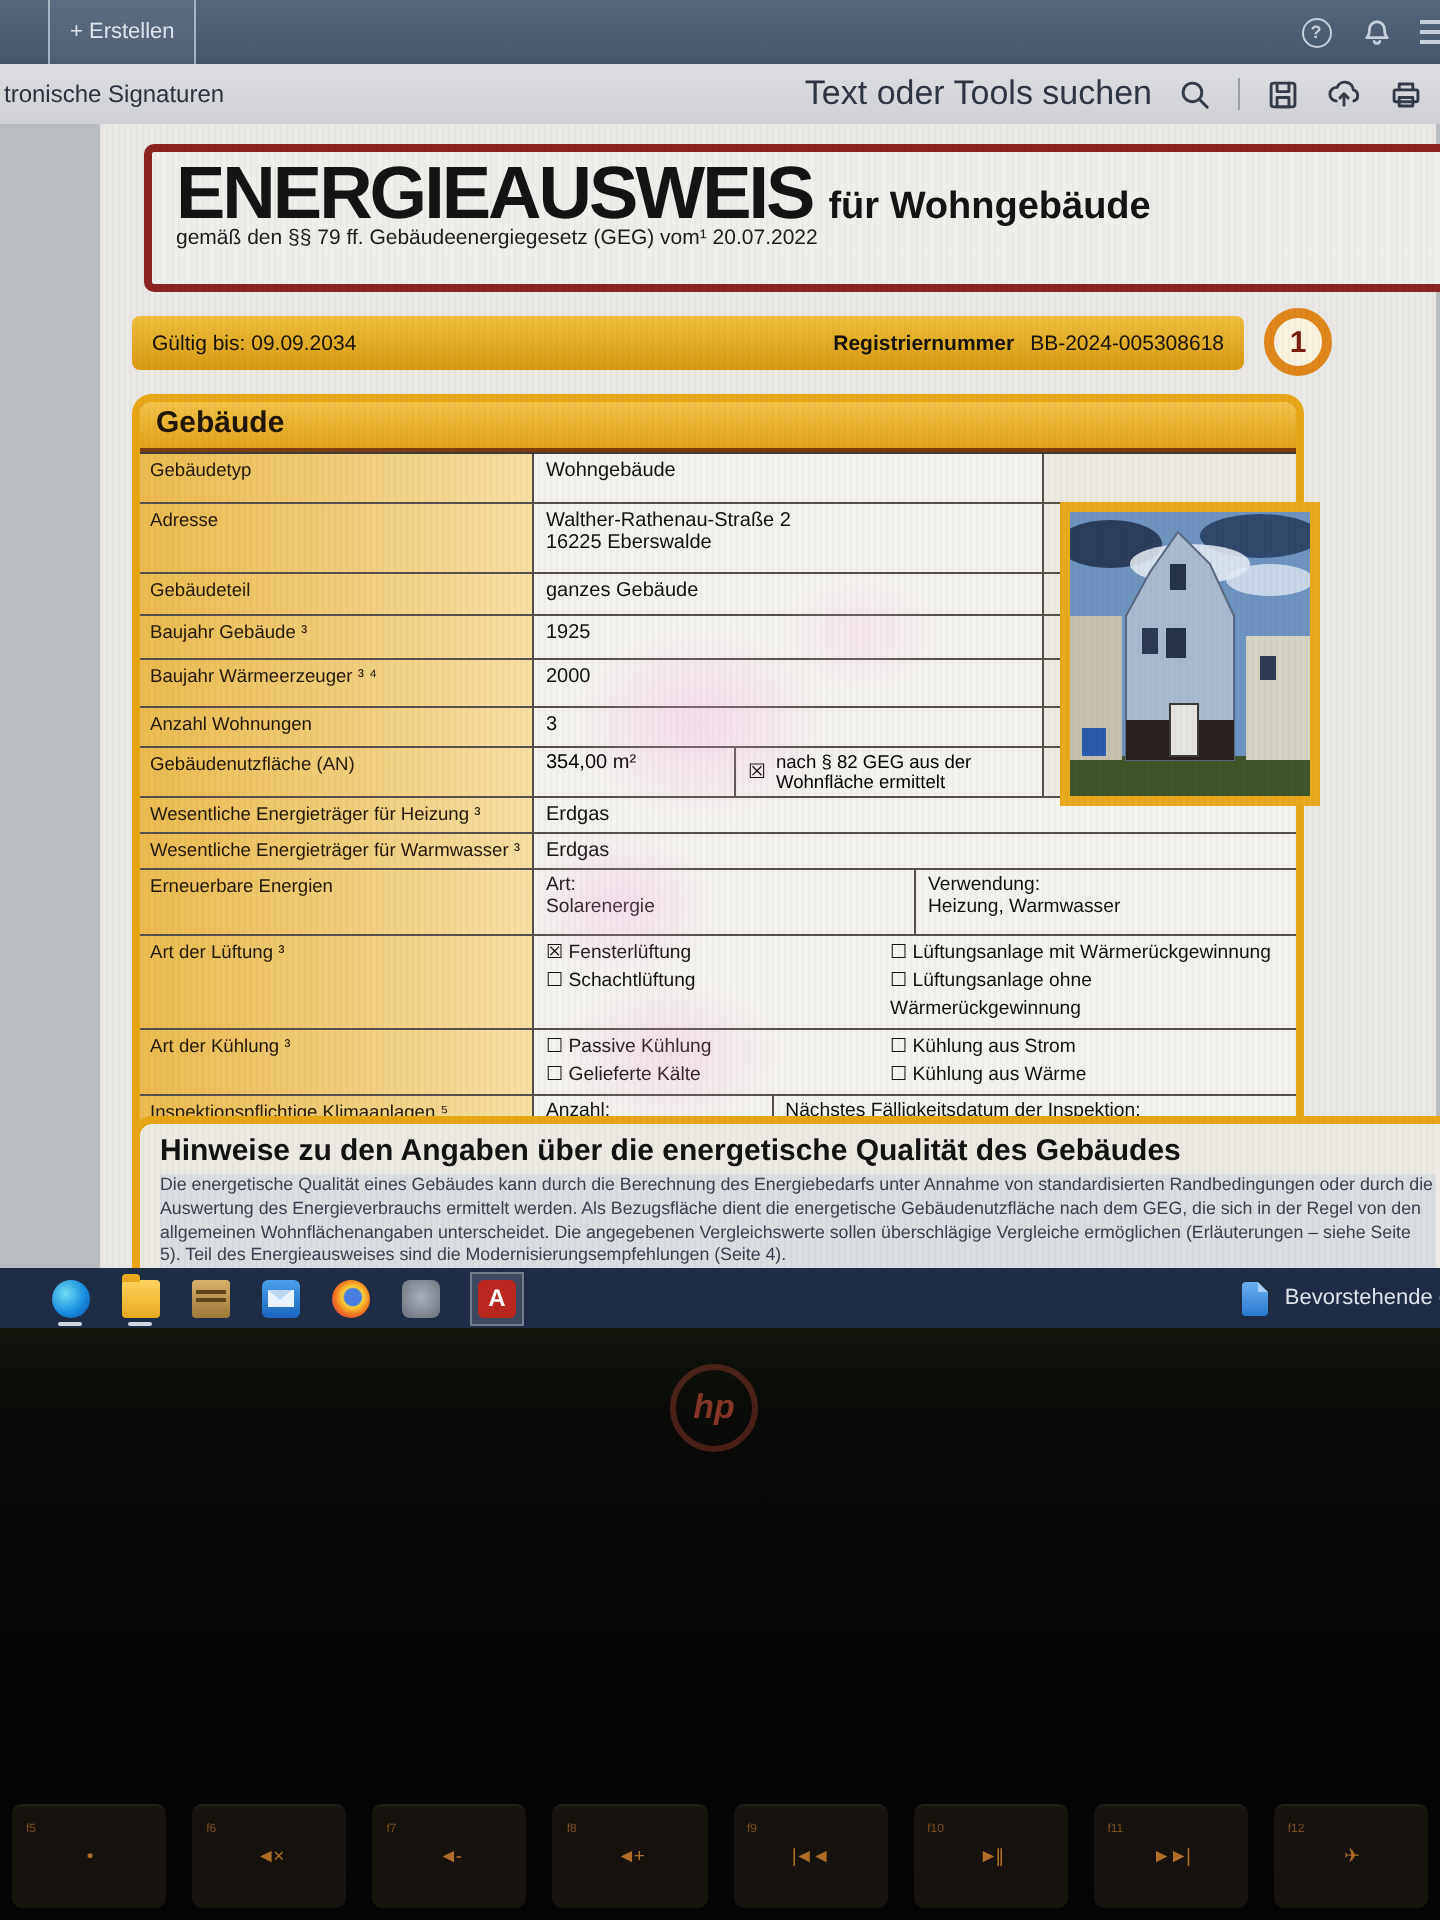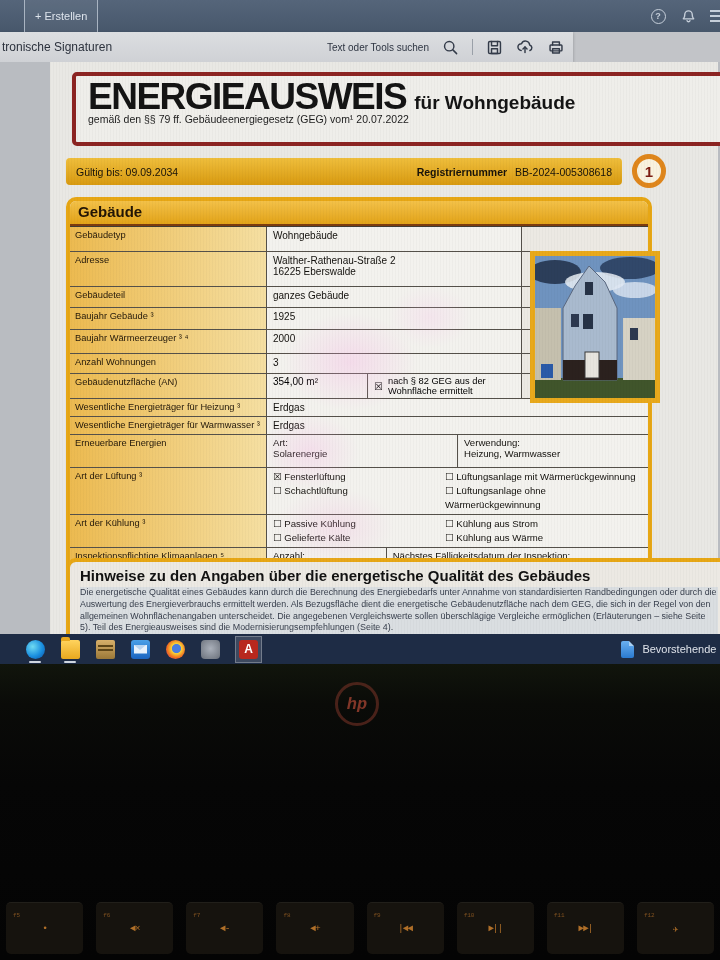--- a/index.html
+++ b/index.html
@@ -7,24 +7,24 @@
   .screen{position:absolute;left:0;top:0;width:720px;height:664px;background:#c2c4c8;overflow:hidden;}
   
   .topbar{position:absolute;left:0;top:0;width:720px;height:32px;background:linear-gradient(180deg,#55657a,#47576b);display:flex;align-items:center;}
   .create-btn{margin-left:24px;border:1.5px solid #a9b4c2;border-radius:4px;color:#dde4ec;font-size:11px;padding:18px 10px;background:rgba(255,255,255,.05);}
   .topbar-right{position:absolute;right:0;top:0;height:32px;display:flex;align-items:center;gap:14px;padding-right:4px;}
   .tb-ico{width:16px;height:16px;display:flex;align-items:center;justify-content:center;}
   .help-ring{width:13px;height:13px;border:1.5px solid #c6cfda;border-radius:50%;color:#c6cfda;font-size:9px;font-weight:bold;display:flex;align-items:center;justify-content:center;}
   .menu-bars{width:14px;height:12px;display:flex;flex-direction:column;justify-content:space-between;margin-right:-8px;}
   .menu-bars i{height:2px;background:#c6cfda;display:block;}
   
-  .toolbar2{position:absolute;left:0;top:32px;width:573px;height:30px;background:linear-gradient(180deg,#dcdee1,#cfd1d5);box-shadow:0 1px 3px rgba(0,0,0,.25);display:flex;align-items:center;}
+  .toolbar2{position:absolute;left:0;top:32px;width:720px;height:30px;background:linear-gradient(180deg,#dcdee1,#cfd1d5);box-shadow:0 1px 3px rgba(0,0,0,.25);display:flex;align-items:center;}
   .tab-label{margin-left:2px;font-size:12px;color:#2c323d;}
   .toolbar2-right{position:absolute;right:8px;top:0;height:30px;display:flex;align-items:center;gap:13px;}
-  .search-label{font-size:10px;color:#2e3542;}
+  .search-label{font-size:17px;color:#2e3542;}
   .divider{width:1px;height:16px;background:#9aa0a8;}
   
   .viewer{position:absolute;left:0;top:62px;width:720px;height:572px;background:#b9bcc1;}
   .page{position:absolute;left:50px;top:0;right:2px;bottom:0;background:#e9e8e4;}
   .reflection{position:absolute;inset:0;pointer-events:none;z-index:40;background:
     radial-gradient(95px 70px at 300px 300px,rgba(246,168,226,.30),transparent 70%),
     radial-gradient(70px 55px at 260px 390px,rgba(246,168,226,.26),transparent 70%),
     radial-gradient(60px 45px at 380px 255px,rgba(248,180,232,.20),transparent 70%),
     radial-gradient(85px 55px at 285px 465px,rgba(240,160,216,.22),transparent 70%),
     repeating-linear-gradient(90deg,rgba(0,0,0,.022) 0 1px,transparent 1px 3px);}
@@ -86,21 +86,21 @@
   .camera{border-radius:4px;background:radial-gradient(circle at 50% 45%,#aab0ba,#6a707a);}
   .acrobat-wrap{padding:3px;background:rgba(255,255,255,.14);outline:1px solid rgba(255,255,255,.38);}
   .acrobat{background:#b8281e;border-radius:3px;color:#fff;font-weight:bold;font-size:12px;display:flex;align-items:center;justify-content:center;}
   .underline-ind{position:absolute;left:3px;bottom:-4px;width:12px;height:2px;background:#cfd6e0;border-radius:1px;}
   .tb-note{position:absolute;right:-8px;top:0;height:30px;display:flex;align-items:center;gap:8px;padding-right:0;}
   .doc-ico{width:13px;height:17px;background:linear-gradient(180deg,#6ab0f0,#2a7ad0);border-radius:2px;position:relative;}
   .doc-ico:before{content:"";position:absolute;right:0;top:0;border-top:5px solid #1e2c45;border-left:5px solid #a8d0f4;}
   .note-text{color:#dfe3ea;font-size:11px;white-space:nowrap;}
   
   .laptop{position:absolute;left:0;top:664px;width:720px;height:296px;
-    background:linear-gradient(180deg,#11150c 0,#0a0b08 40px,#060606 120px,#040404 100%);font-family:Liberation Mono, monospace;}
+    background:linear-gradient(180deg,#11150c 0,#0a0b08 40px,#060606 120px,#040404 100%);}
   .hp-logo{position:absolute;left:335px;top:18px;width:38px;height:38px;border:3px solid rgba(125,52,40,.55);
     border-radius:50%;color:rgba(150,62,46,.85);font-size:17px;font-weight:bold;font-style:italic;
     display:flex;align-items:center;justify-content:center;}
   .keyrow{position:absolute;left:0px;right:0px;bottom:6px;height:52px;display:flex;gap:13px;padding:0 6px;}
   .key{flex:1;background:#16130e;border-radius:5px;border-top:1px solid rgba(255,255,255,.05);
     position:relative;display:flex;align-items:center;justify-content:center;}
   .fl{position:absolute;left:7px;top:9px;font-size:6px;color:rgba(210,130,45,.55);}
   .kg{font-size:9.5px;color:rgba(215,135,48,.8);letter-spacing:-1px;white-space:nowrap;}
   svg.lineico{stroke:#333b49;fill:none;stroke-width:1.7;stroke-linecap:round;stroke-linejoin:round;}
   svg.whiteico{stroke:#c6cfda;fill:none;stroke-width:1.5;stroke-linecap:round;stroke-linejoin:round;}

